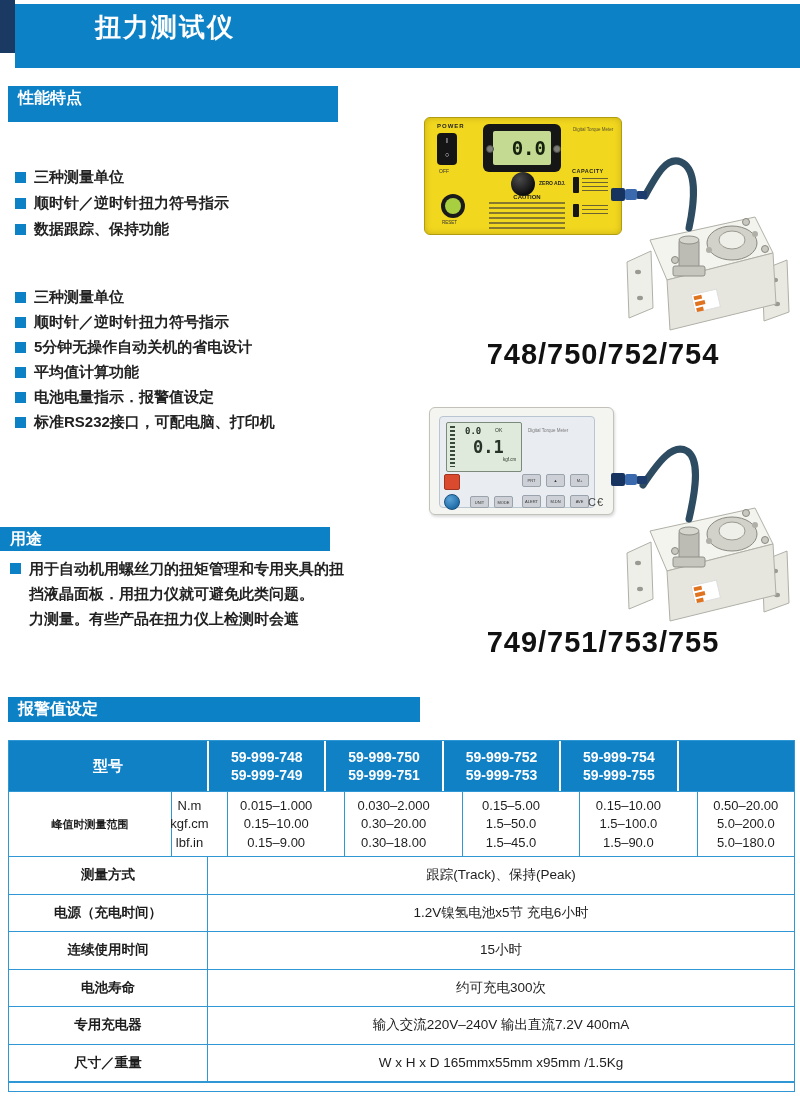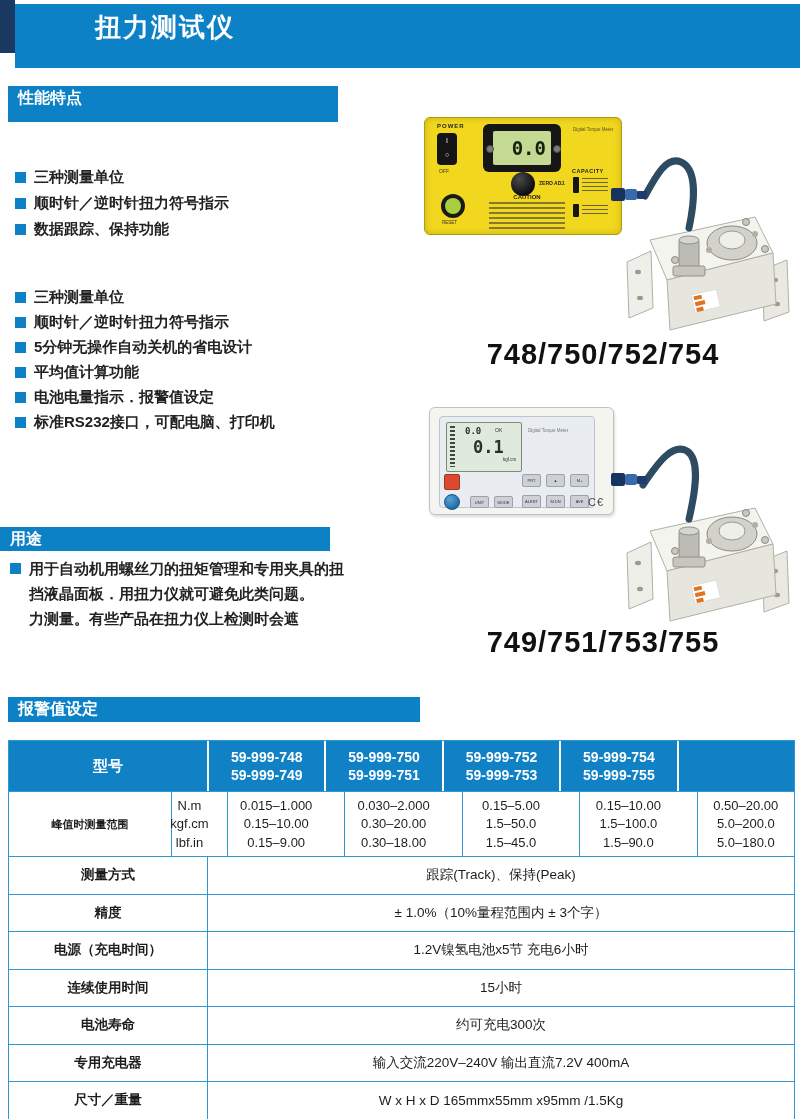--- a/index.html
+++ b/index.html
@@ -326,24 +326,20 @@
       <span>5.0–200.0</span>
       <span>5.0–180.0</span>
     </div>
   </div>
 
   <div class="srow">
     <div class="lab">测量方式</div>
     <div class="val">跟踪(Track)、保持(Peak)</div>
   </div>
   <div class="srow">
-    <div class="lab">精度</div>
-    <div class="val">± 1.0%（10%量程范围内 ± 3个字）</div>
-  </div>
-  <div class="srow">
     <div class="lab">电源（充电时间）</div>
     <div class="val">1.2V镍氢电池x5节 充电6小时</div>
   </div>
   <div class="srow">
     <div class="lab">连续使用时间</div>
     <div class="val">15小时</div>
   </div>
   <div class="srow">
     <div class="lab">电池寿命</div>
     <div class="val">约可充电300次</div>

